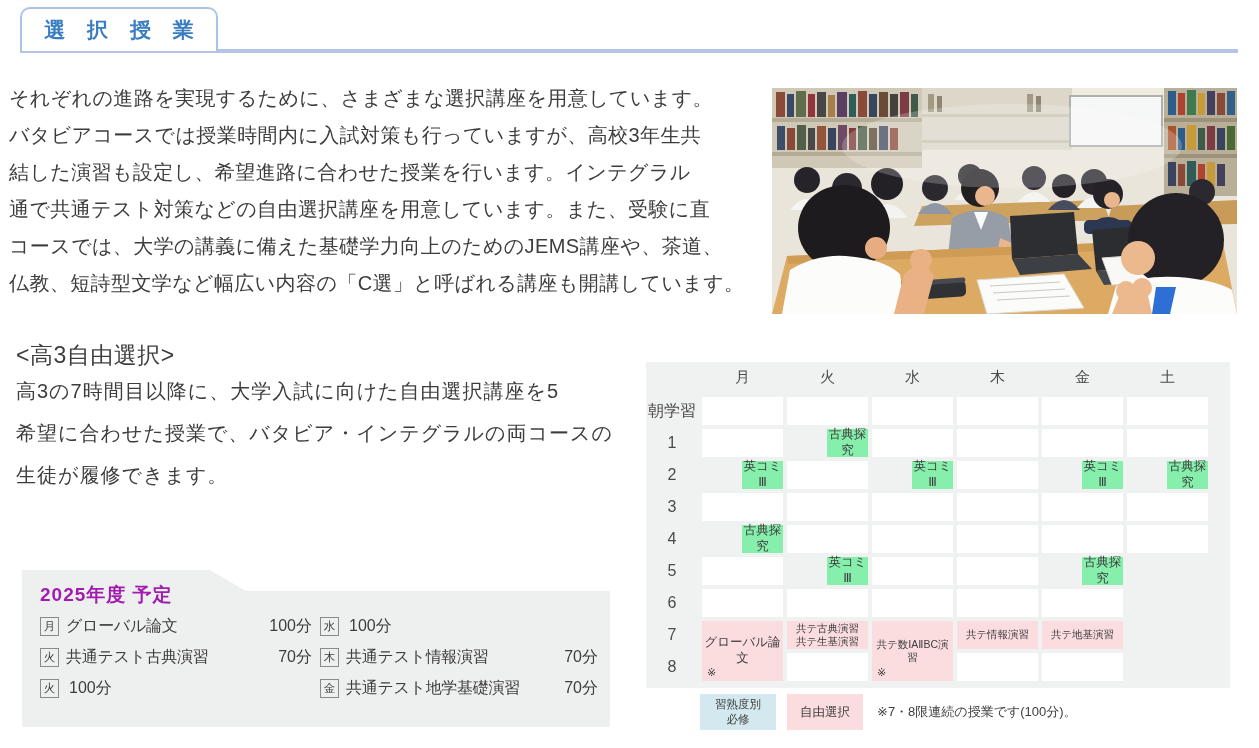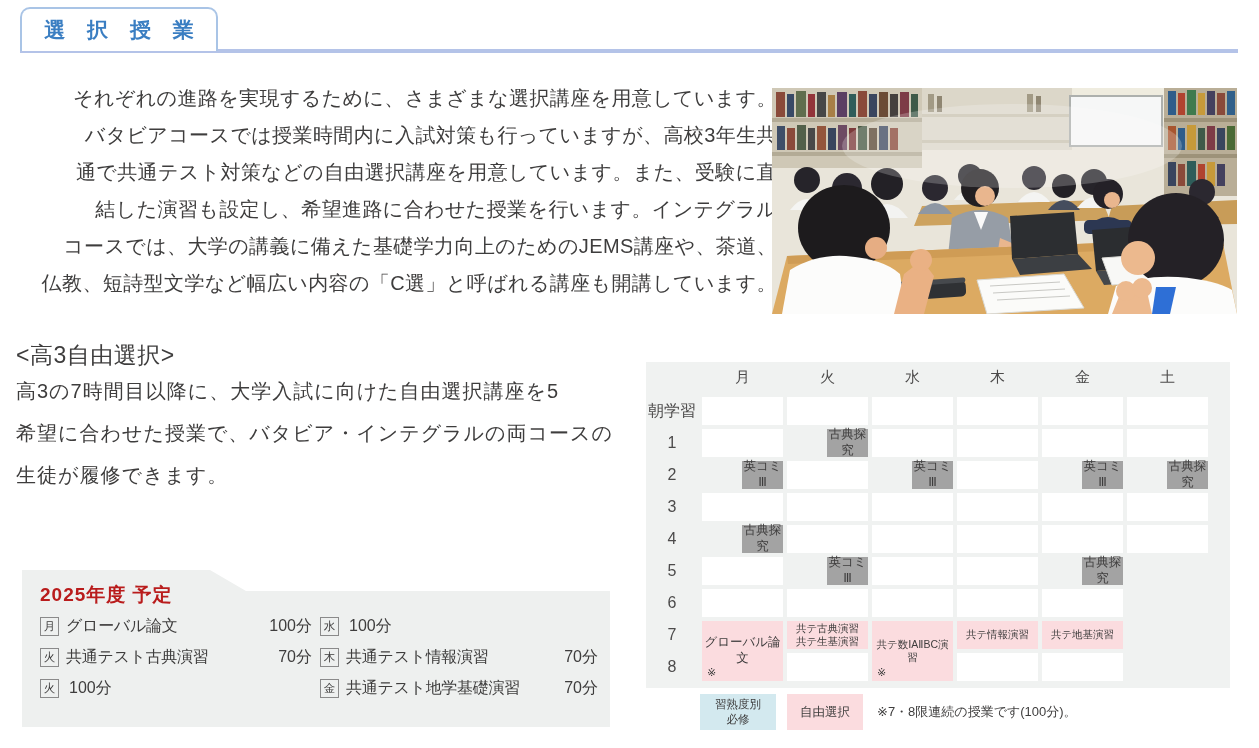--- a/index.html
+++ b/index.html
@@ -10,71 +10,71 @@
   }
   
   .header-line{position:absolute;left:20px;top:49px;width:1218px;height:4px;background:#b4c3e8;z-index:1;}
   .title-tab{
     position:absolute;left:20px;top:7px;width:194px;height:42px;z-index:2;background:#fff;
     border:2px solid #a9c4e6;border-bottom:none;border-radius:10px 10px 0 0;
     display:flex;align-items:center;justify-content:center;
     font-size:21px;font-weight:600;letter-spacing:8px;color:#3a7ec2;text-indent:8px;
   }
   
-  .intro{position:absolute;left:27px;top:80px;width:750px;text-align:right;}
+  .intro{position:absolute;left:9px;top:80px;width:750px;}
   .intro-line{display:block;height:37px;line-height:37px;font-size:20px;letter-spacing:0.4px;}
   
   .photo{position:absolute;left:772px;top:88px;width:465px;height:226px;overflow:hidden;}
   
   .fe-heading{position:absolute;left:16px;top:340px;font-size:23px;letter-spacing:0.5px;}
   .fe-text{position:absolute;left:16px;top:370px;width:615px;}
   .fe-line{display:block;height:42px;line-height:42px;font-size:20px;letter-spacing:1px;}
   
   .box2025{
     position:absolute;left:22px;top:570px;width:588px;height:157px;background:#eef0ef;
     clip-path:polygon(0 0,188px 0,224px 21px,100% 21px,100% 100%,0 100%);
   }
-  .box2025-heading{position:absolute;left:18px;top:12px;font-size:19px;font-weight:bold;color:#b91c1c;letter-spacing:1px;}
+  .box2025-heading{position:absolute;left:18px;top:12px;font-size:19px;font-weight:bold;color:#a21caf;letter-spacing:1px;}
   .sched-grid{position:absolute;left:18px;top:46px;width:558px;display:grid;grid-template-columns:272px 278px;column-gap:8px;row-gap:10px;}
   .sched-item{display:flex;align-items:center;font-size:16px;color:#3e3d3d;}
   .daybox{width:17px;height:17px;border:1px solid #8a8a8a;font-size:11.5px;line-height:17px;text-align:center;margin-right:7px;flex:none;color:#3e3d3d;}
   .sname{flex:1;letter-spacing:-0.3px;}
   .sdur{margin-left:3px;font-size:16px;}
   
   .tt-grid{
     position:absolute;left:646px;top:362px;width:584px;height:326px;background:#f0f2f1;
     display:grid;grid-template-columns:52px repeat(6,81px);grid-template-rows:31px repeat(9,28px);gap:4px;
   }
   .day-header{display:flex;align-items:center;justify-content:center;font-size:15px;color:#4c4b4b;}
   .period-label{display:flex;align-items:center;justify-content:center;font-size:16px;color:#4c4b4b;}
   .period-label.small{font-size:16px;}
   .cell{
     background:#ffffff;position:relative;display:flex;align-items:center;justify-content:center;
     font-size:12.5px;line-height:1.25;color:#3e3d3d;text-align:center;white-space:pre-line;
   }
-  .cell.blue{background:#a3a3a3;margin-left:40px;}
+  .cell.blue{background:#86efac;margin-left:40px;}
   .cell.pink{background:#fbdcdf;}
   .cell.smalltext{font-size:10.5px;}
   .cellnote{position:absolute;left:5px;bottom:1px;font-size:11px;}
   .legend-box{position:absolute;display:flex;align-items:center;justify-content:center;text-align:center;white-space:pre-line;}
   .legend-blue{left:700px;top:694px;width:76px;height:36px;background:#d3e9ef;font-size:11.5px;line-height:1.3;}
   .legend-pink{left:787px;top:694px;width:76px;height:36px;background:#fbdcdf;font-size:12.5px;}
   .tt-note{position:absolute;left:877px;top:703px;font-size:13px;color:#3e3d3d;}
 </style>
 </head>
 <body>
 
 <div class="header-line"></div>
 <div class="title-tab">選 択 授 業</div>
 
 <div class="intro">
   <span class="intro-line">それぞれの進路を実現するために、さまざまな選択講座を用意しています。</span>
   <span class="intro-line">バタビアコースでは授業時間内に入試対策も行っていますが、高校3年生共</span>
+  <span class="intro-line">結した演習も設定し、希望進路に合わせた授業を行います。インテグラル</span>
   <span class="intro-line">通で共通テスト対策などの自由選択講座を用意しています。また、受験に直</span>
-  <span class="intro-line">結した演習も設定し、希望進路に合わせた授業を行います。インテグラル</span>
   <span class="intro-line">コースでは、大学の講義に備えた基礎学力向上のためのJEMS講座や、茶道、</span>
   <span class="intro-line">仏教、短詩型文学など幅広い内容の「C選」と呼ばれる講座も開講しています。</span>
 </div>
 
 <div class="photo">
   <svg width="465" height="226" viewBox="0 0 465 226" xmlns="http://www.w3.org/2000/svg">
     <rect width="465" height="226" fill="#e9e5da"></rect>
     <rect width="465" height="34" fill="#efecdf"></rect>
 
     <g>

